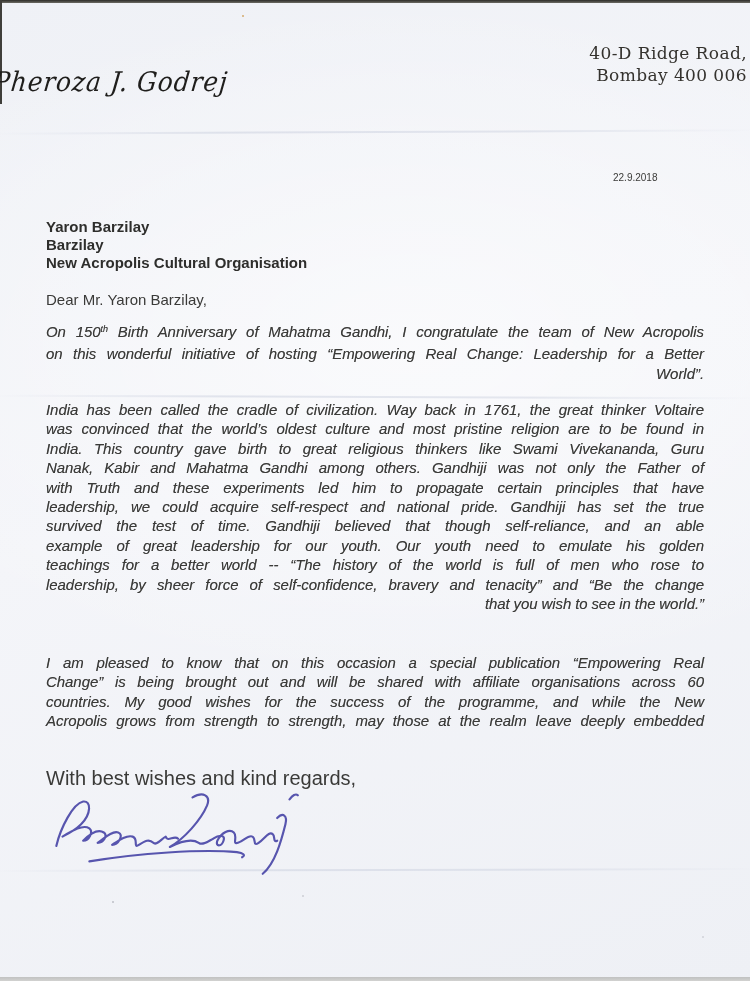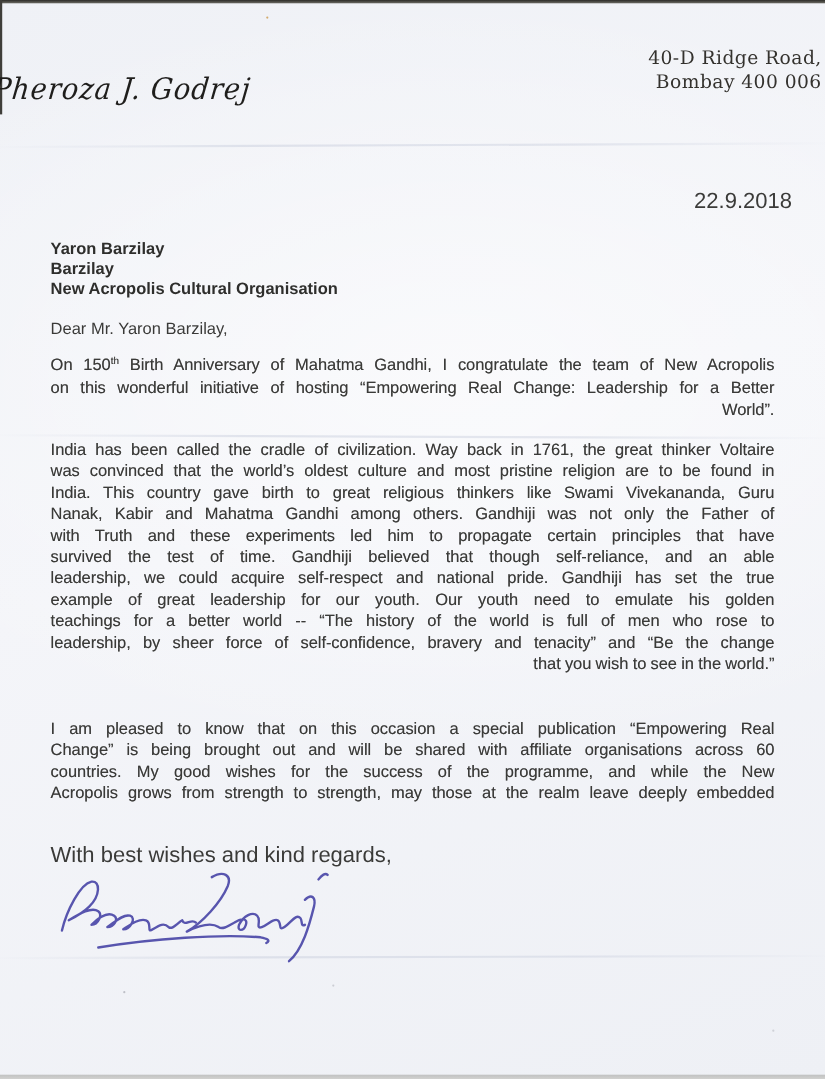--- a/index.html
+++ b/index.html
@@ -40,29 +40,29 @@
     font-family:"DejaVu Serif", serif; font-style:italic;
     font-size:27px; color:#1f1e1c; letter-spacing:1px;
     transform:skewX(-6deg) scaleX(0.92); transform-origin:left top;
     white-space:nowrap;
   }
   .sender-address {
     position:absolute; top:42px; right:3px;
     font-family:"DejaVu Serif", serif; font-size:17px; line-height:22px;
     text-align:right; color:#34322e; letter-spacing:0.4px; white-space:nowrap;
   }
-  .date { position:absolute; left:631px; top:172px; font-size:20px; color:#3b3b39; }
+  .date { position:absolute; left:613px; top:172px; font-size:10px; color:#3b3b39; }
 
   
   .col { position:absolute; left:46px; width:658px; }
   .recipient { top:218px; font-weight:bold; font-size:15px; line-height:18px; color:#2e2e2c; }
   .salutation { top:291px; font-size:15px; }
 
   .para { font-size:15px; line-height:19.4px; word-spacing:-0.25px; letter-spacing:-0.05px;
-          text-shadow:0 0 0.5px rgba(58,58,56,0.55); }
+          text-shadow:0 0 0.5px rgba(58,58,56,0.55);font-style:italic; }
   .p1 { top:322px; } .p2 { top:400px; } .p3 { top:653px; }
   .line { text-align:right; }
   .just { text-align:justify; text-align-last:justify; }
   .sup { font-size:9px; position:relative; top:-5.5px; }
 
   .closing { top:767px; font-size:20px; }
 
   .signature { position:absolute; left:46px; top:789px; width:258px; height:88px; }
   .signature svg { width:100%; height:100%; }
 </style>
@@ -101,22 +101,22 @@
     <div class="line just">on this wonderful initiative of hosting “Empowering Real Change: Leadership for a Better</div>
     <div class="line">World”.</div>
   </div>
 
   <div class="col para p2">
       <div class="line just">India has been called the cradle of civilization. Way back in 1761, the great thinker Voltaire</div>
       <div class="line just">was convinced that the world’s oldest culture and most pristine religion are to be found in</div>
       <div class="line just">India. This country gave birth to great religious thinkers like Swami Vivekananda, Guru</div>
       <div class="line just">Nanak, Kabir and Mahatma Gandhi among others. Gandhiji was not only the Father of</div>
       <div class="line just">with Truth and these experiments led him to propagate certain principles that have</div>
+      <div class="line just">leadership, we could acquire self-respect and national pride. Gandhiji has set the true</div>
       <div class="line just">survived the test of time. Gandhiji believed that though self-reliance, and an able</div>
-      <div class="line just">leadership, we could acquire self-respect and national pride. Gandhiji has set the true</div>
       <div class="line just">example of great leadership for our youth. Our youth need to emulate his golden</div>
       <div class="line just">teachings for a better world -- “The history of the world is full of men who rose to</div>
       <div class="line just">leadership, by sheer force of self-confidence, bravery and tenacity” and “Be the change</div>
       <div class="line">that you wish to see in the world.”</div>
     </div>
 
   <div class="col para p3">
       <div class="line just">I am pleased to know that on this occasion a special publication “Empowering Real</div>
       <div class="line just">Change” is being brought out and will be shared with affiliate organisations across 60</div>
       <div class="line just">countries. My good wishes for the success of the programme, and while the New</div>

